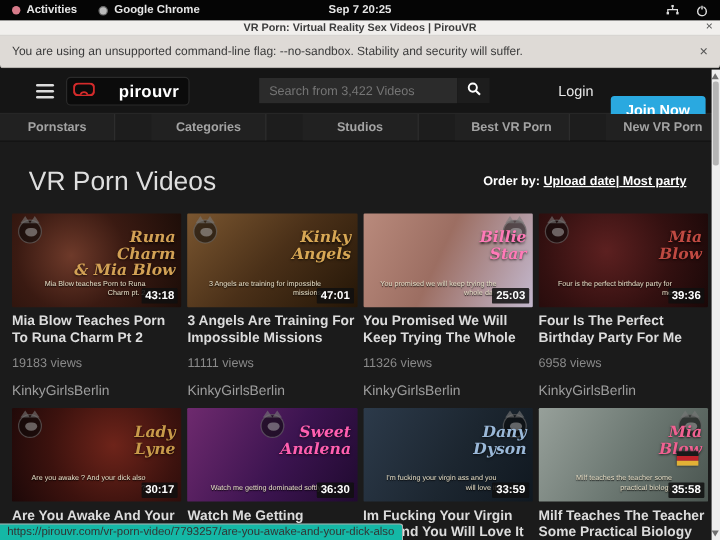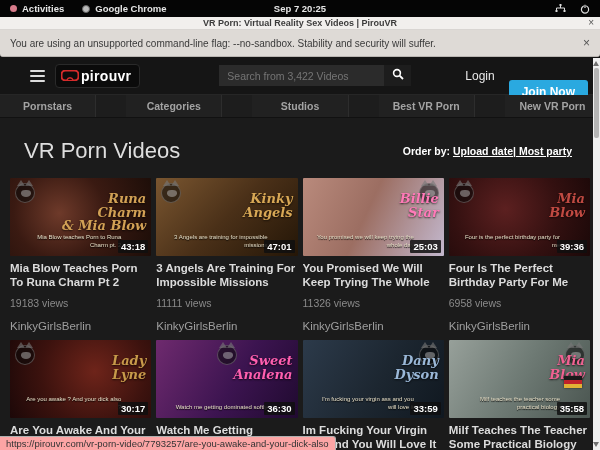--- a/index.html
+++ b/index.html
@@ -30,24 +30,24 @@
   .warnbar { height:27px; background:#dedad6; border-bottom:1px solid #b9b5b1;
     border-radius:0 0 3px 3px; display:flex; align-items:center; font-size:10px;
     color:#3a3a3a; padding:0 10px; }
   .warnbar .close { margin-left:auto; color:#555; font-size:12px; cursor:pointer; }
 
   
   .navbar { height:38px; background:#151515; display:flex; align-items:center;
     padding:0 12px 0 30px; gap:10px; border-bottom:1px solid #262626; }
   .hamburger { width:15px; cursor:pointer; }
   .hamburger b { display:block; height:2px; background:#dcdcdc; margin:3px 0; border-radius:1px; }
-  .logo { display:flex; align-items:center; gap:2px; background:#0b0b0b;
+  .logo { display:flex; align-items:center; gap:20px; background:#0b0b0b;
     border:1px solid #2a2a2a; border-radius:4px; padding:2px 8px 2px 5px; cursor:pointer; }
   .logo-text { color:#fff; font-weight:bold; font-size:14px; letter-spacing:.3px; }
-  .searchwrap { display:flex; margin-left:69px; }
+  .searchwrap { display:flex; margin-left:48px; }
   .search-input { width:165px; height:21px; background:#2b2b2b; border:none;
     color:#8d8d8d; font-size:10.5px; padding:0 8px; outline:none;
     font-family:"Liberation Sans", sans-serif; }
   .search-btn { width:27px; height:21px; background:#1d1d1d; border:none;
     display:flex; align-items:center; justify-content:center; cursor:pointer; }
   .nav-right { margin-left:auto; display:flex; align-items:center; gap:14px; }
   .login { color:#e8e8e8; font-size:12px; cursor:pointer; }
   .join { color:#fff; font-size:12px; font-weight:bold; border:none; border-radius:3px;
     padding:5px 13px; cursor:pointer; }
 
@@ -90,21 +90,21 @@
     box-shadow:0 0 2px rgba(0,0,0,.6); }
   .flag b { display:block; height:4px; }
   .flag b:nth-child(1){ background:#1a1a1a; } .flag b:nth-child(2){ background:#c0222a; }
   .flag b:nth-child(3){ background:#e2b135; }
   .vtitle { margin-top:6px; color:#dcdcdc; font-size:11.5px; font-weight:bold;
     line-height:1.2; height:28px; overflow:hidden; }
   .vviews { margin-top:7px; color:#8a8a8a; font-size:10.5px; }
   .vstudio { margin-top:11px; color:#9e9e9e; font-size:11.5px; }
 
   
-  .statusbar { position:absolute; left:0; bottom:0; height:14px; background:#fca5a5;
+  .statusbar { position:absolute; left:0; bottom:0; height:14px; background:#14b8a6;
     border:1px solid #b0b0b0; border-left:none; border-bottom:none; border-radius:0 3px 0 0;
     display:flex; align-items:center; padding:0 6px; font-size:9.5px; color:#333;
     max-width:340px; white-space:nowrap; overflow:hidden;justify-content:flex-end; }
 
   
   .scrollbar { position:absolute; right:0; top:58px; bottom:0; width:7px; background:#efefef; }
   .scroll-thumb { position:absolute; top:10px; left:1px; width:5px; height:70px;
     background:#b5b5b5; border-radius:2px; }
   .scroll-arrow { position:absolute; left:0; width:0; height:0;
     border-left:3.5px solid transparent; border-right:3.5px solid transparent; }

